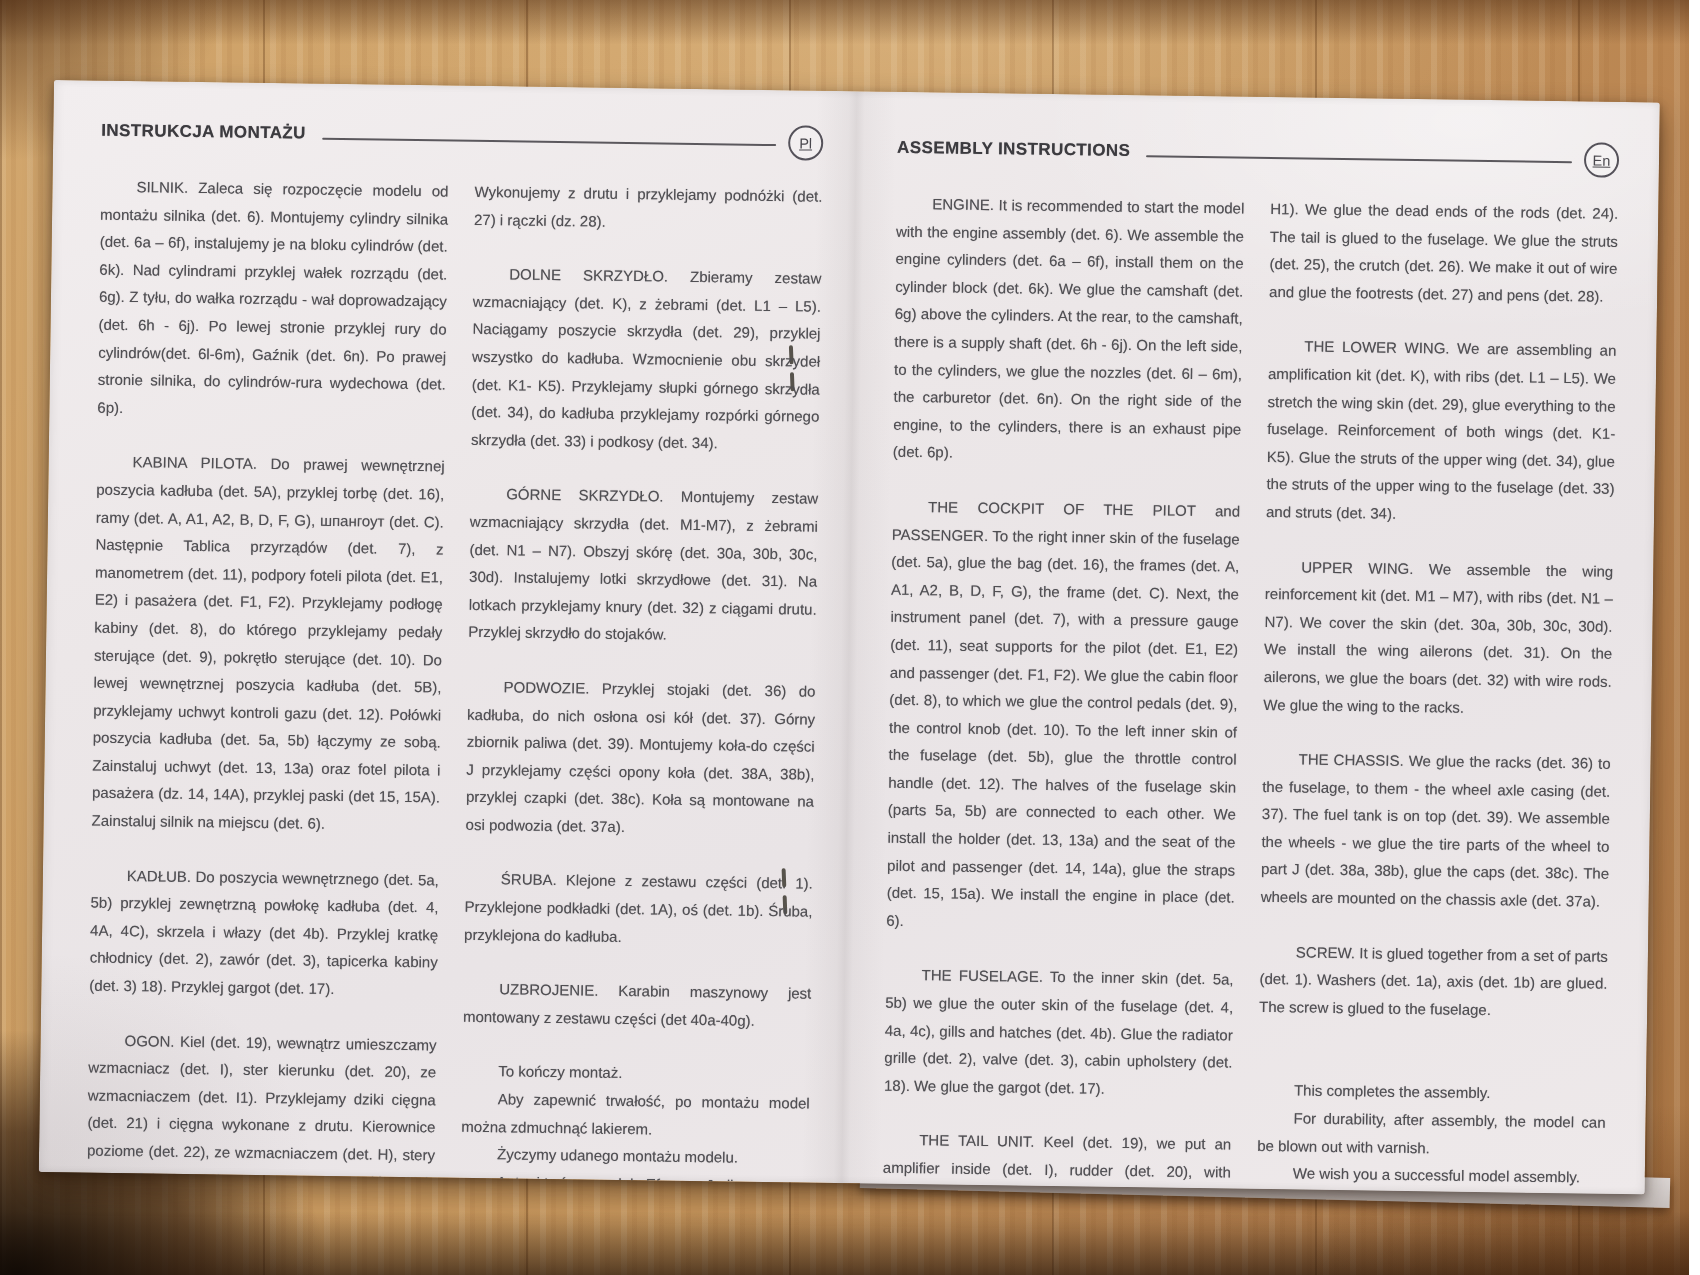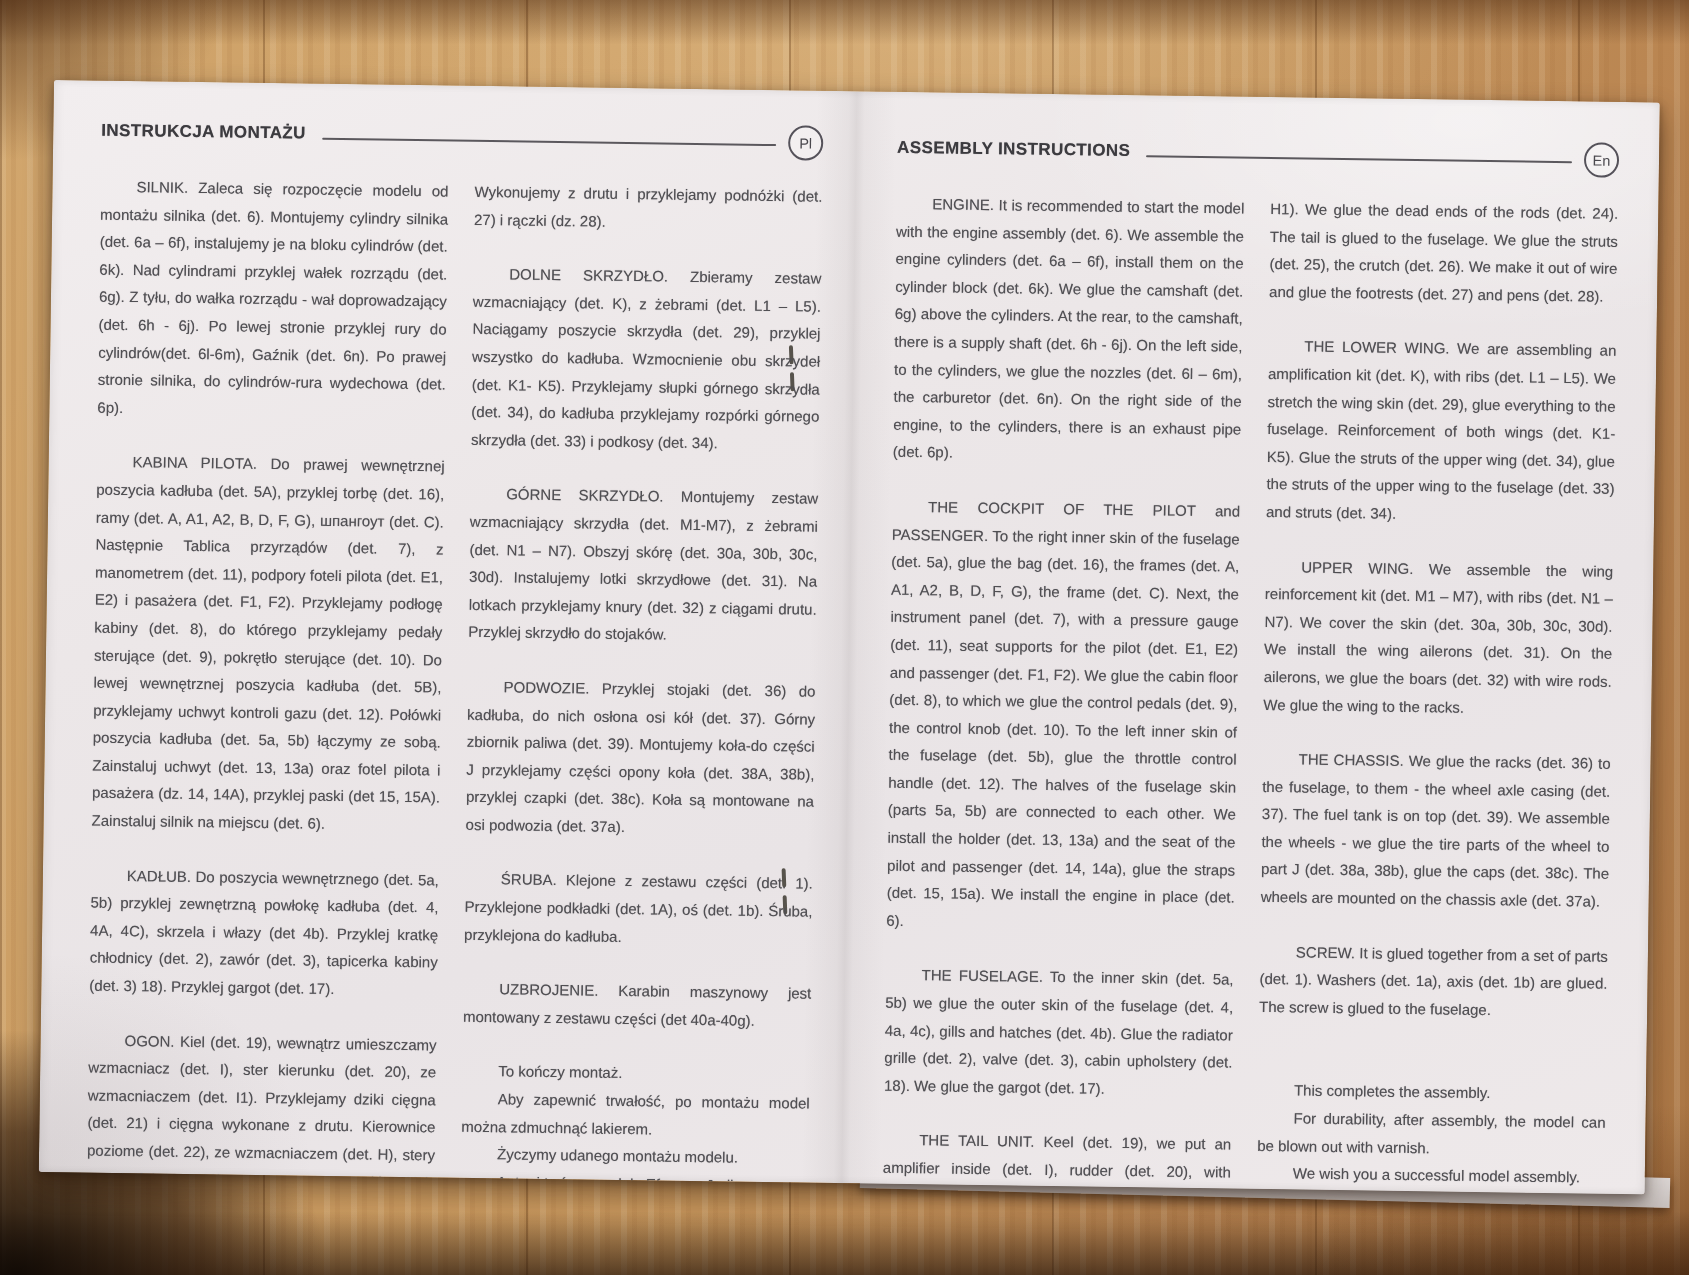--- a/index.html
+++ b/index.html
@@ -72,20 +72,21 @@
     flex: 1; height: 2px; background: #5b585d;
     margin: 0 12px 0 16px; transform: translateY(5px);
     border-radius: 1px;
   }
   .badge {
     width: 31px; height: 31px; border: 2.2px solid #55525a; border-radius: 50%;
     display: flex; align-items: center; justify-content: center;
     font-size: 14.5px; color: #4a484e; flex: 0 0 auto;
     transform: translateY(3px);
     background: rgba(255,255,255,0.25);
+    text-decoration: underline;
   }
   .columns { display: flex; gap: 26px; margin-top: 25px; }
   .col {
     flex: 1; min-width: 0;
     font-size: 15px; line-height: 1.84;
     color: #504f53; text-align: justify;
     text-shadow: 0 0 0.8px rgba(80,79,83,0.55);
   }
   .col p { margin: 0; text-indent: 2.4em; }
   .col p.sec { margin-top: 27px; }

